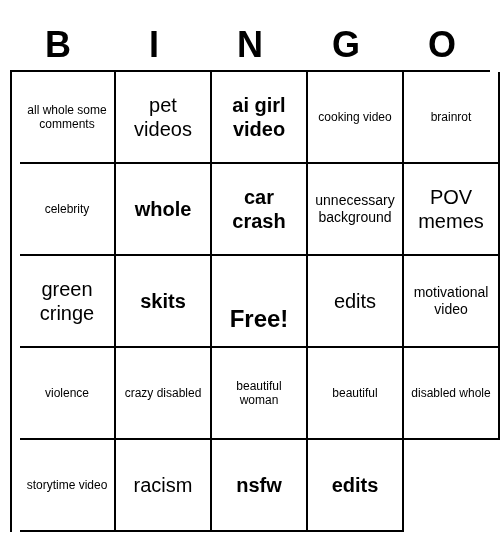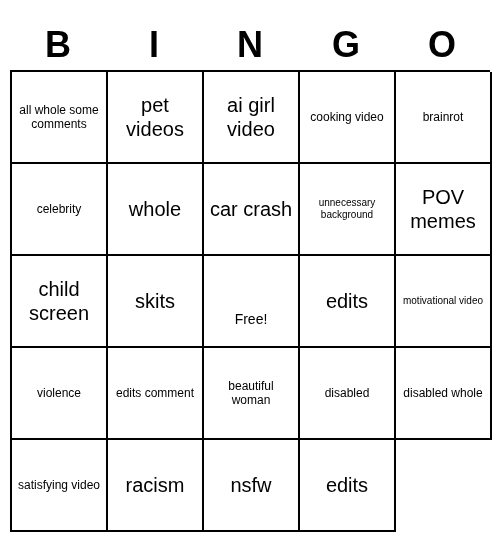--- a/index.html
+++ b/index.html
@@ -36,20 +36,21 @@
       font-size: 36px;
       font-weight: bold;
       font-family: Arial, sans-serif;
     }
 
     .bingo-grid {
       display: grid;
       grid-template-columns: repeat(5, 1fr);
       border-left: 2px solid #000;
       border-top: 2px solid #000;
+      padding-left: 8px;
     }
 
     .bingo-cell {
       border-right: 2px solid #000;
       border-bottom: 2px solid #000;
       width: 96px;
       height: 92px;
       display: flex;
       align-items: center;
       justify-content: center;
@@ -58,39 +59,39 @@
       font-family: Arial, sans-serif;
     }
 
     .bingo-cell span {
       display: block;
       line-height: 1.2;
     }
 
     .cell-large {
       font-size: 20px;
-      font-weight: normal;
+      font-weight: bold;
     }
 
     .cell-medium {
       font-size: 20px;
     }
 
     .cell-small {
       font-size: 12px;
     }
 
     .cell-free {
-      font-size: 14px;
-      font-weight: normal;
+      font-size: 24px;
+      font-weight: bold;
       margin-top: 36px;
     }
 
     .cell-xsmall {
-      font-size: 10px;
+      font-size: 14px;
     }
   </style>
 </head>
 <body>
 
 <div class="bingo-container">
   <div class="bingo-header">
   </div>
   <div id="bingo-header-row" class="bingo-header">
       <div class="bingo-letter">B</div>
@@ -124,51 +125,51 @@
       <div class="bingo-cell">
         <span class="cell-large">car crash</span>
       </div>
       <div class="bingo-cell">
         <span class="cell-xsmall">unnecessary background</span>
       </div>
       <div class="bingo-cell">
         <span class="cell-medium">POV memes</span>
       </div>
       <div class="bingo-cell">
-        <span class="cell-medium">child screen</span>
+        <span class="cell-medium">green cringe</span>
       </div>
       <div class="bingo-cell">
         <span class="cell-large">skits</span>
       </div>
       <div class="bingo-cell">
         <span class="cell-free">Free!</span>
       </div>
       <div class="bingo-cell">
         <span class="cell-medium">edits</span>
       </div>
       <div class="bingo-cell">
         <span class="cell-xsmall">motivational video</span>
       </div>
       <div class="bingo-cell">
         <span class="cell-small">violence</span>
       </div>
       <div class="bingo-cell">
-        <span class="cell-small">edits comment</span>
+        <span class="cell-small">crazy disabled</span>
       </div>
       <div class="bingo-cell">
         <span class="cell-small">beautiful woman</span>
       </div>
       <div class="bingo-cell">
-        <span class="cell-small">disabled</span>
+        <span class="cell-small">beautiful</span>
       </div>
       <div class="bingo-cell">
         <span class="cell-small">disabled whole</span>
       </div>
       <div class="bingo-cell">
-        <span class="cell-small">satisfying video</span>
+        <span class="cell-small">storytime video</span>
       </div>
       <div class="bingo-cell">
         <span class="cell-medium">racism</span>
       </div>
       <div class="bingo-cell">
         <span class="cell-large">nsfw</span>
       </div>
       <div class="bingo-cell">
         <span class="cell-large">edits</span>
       </div>

